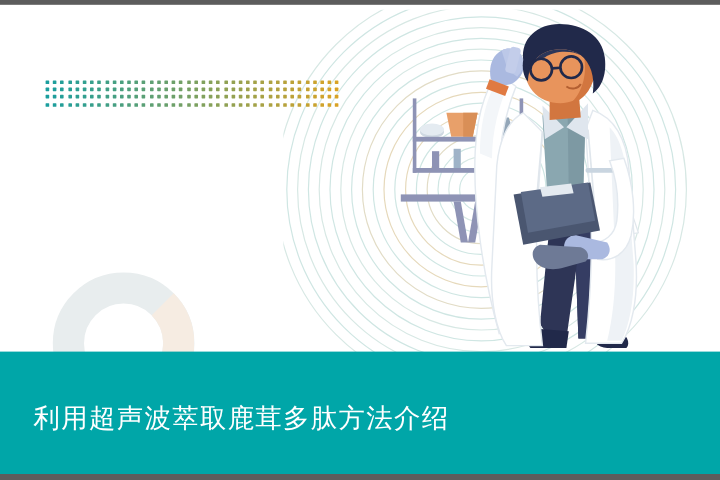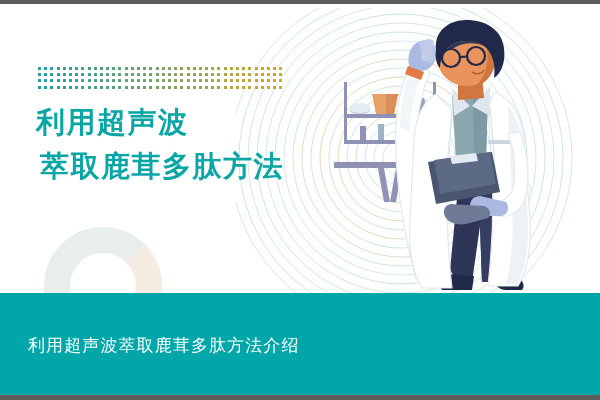--- a/index.html
+++ b/index.html
@@ -118,21 +118,21 @@
     width: 600px;
     height: 102px;
     background: #00a6a8;
     z-index: 40;
   }
   .banner-text {
     position: absolute;
     left: 28px;
     top: 41px;
     color: #ffffff;
-    font-size: 17px;
+    font-size: 22px;
     letter-spacing: 1.1px;
     white-space: nowrap;
   }
 
   
   .logo-badge {
     position: absolute;
     right: 43px;
     top: 4px;
     width: 58px;
@@ -333,24 +333,20 @@
       <i style="background: rgb(183, 162, 60);"></i>
       <i style="background: rgb(188, 162, 56);"></i>
       <i style="background: rgb(193, 162, 53);"></i>
       <i style="background: rgb(197, 162, 50);"></i>
       <i style="background: rgb(202, 163, 47);"></i>
       <i style="background: rgb(207, 163, 44);"></i>
       <i style="background: rgb(212, 163, 41);"></i>
       <i style="background: rgb(217, 163, 38);"></i>
     </div>
 
-  <div class="headline">
-    <div class="l1">利用超声波</div>
-    <div class="l2">萃取鹿茸多肽方法</div>
-  </div>
 
   <div class="scientist">
     <svg width="270" height="290" viewBox="0 0 270 290">
 
       <g>
 
         <path d="M42 74 h26 l-4 20 h-18 z" fill="#e8a06a"></path>
         <path d="M56 74 h12 l-4 20 h-8 z" fill="#d98f57"></path>
         <ellipse cx="30" cy="90" rx="10" ry="5" fill="#cfd9e2"></ellipse>
         <ellipse cx="30" cy="88" rx="10" ry="5" fill="#e4ebf1"></ellipse>

